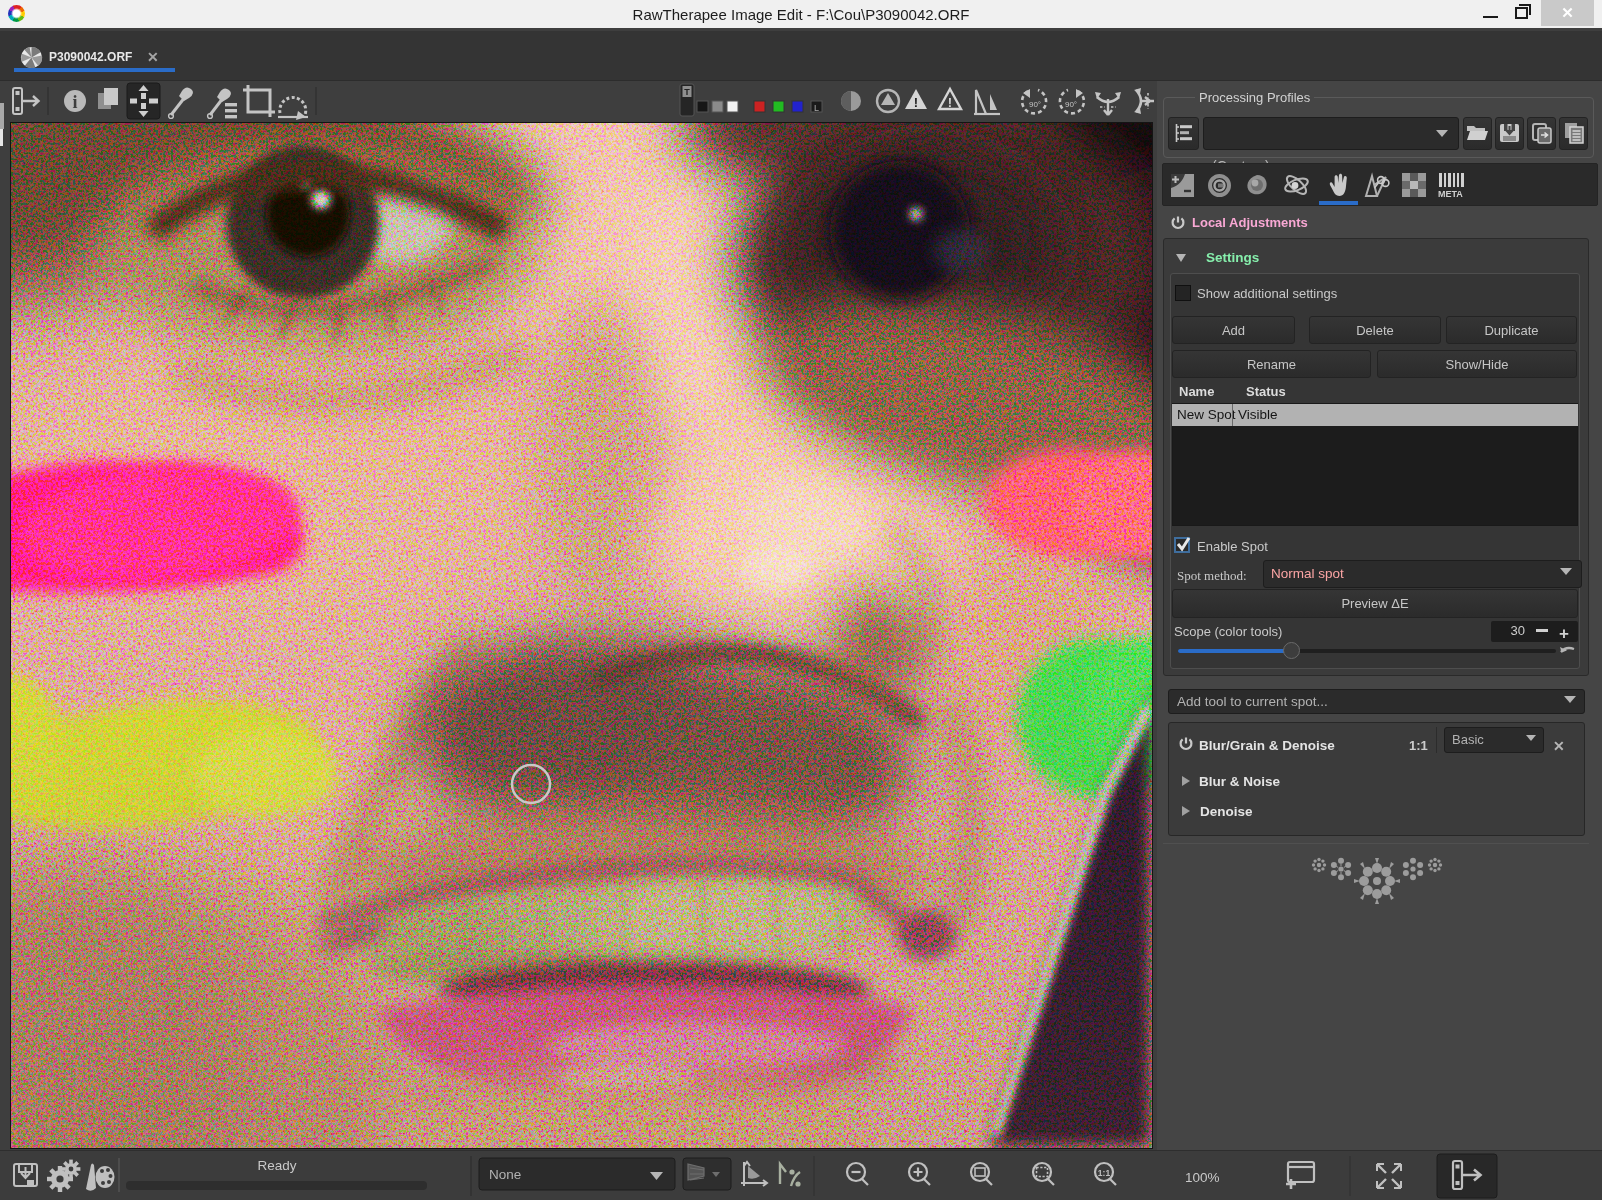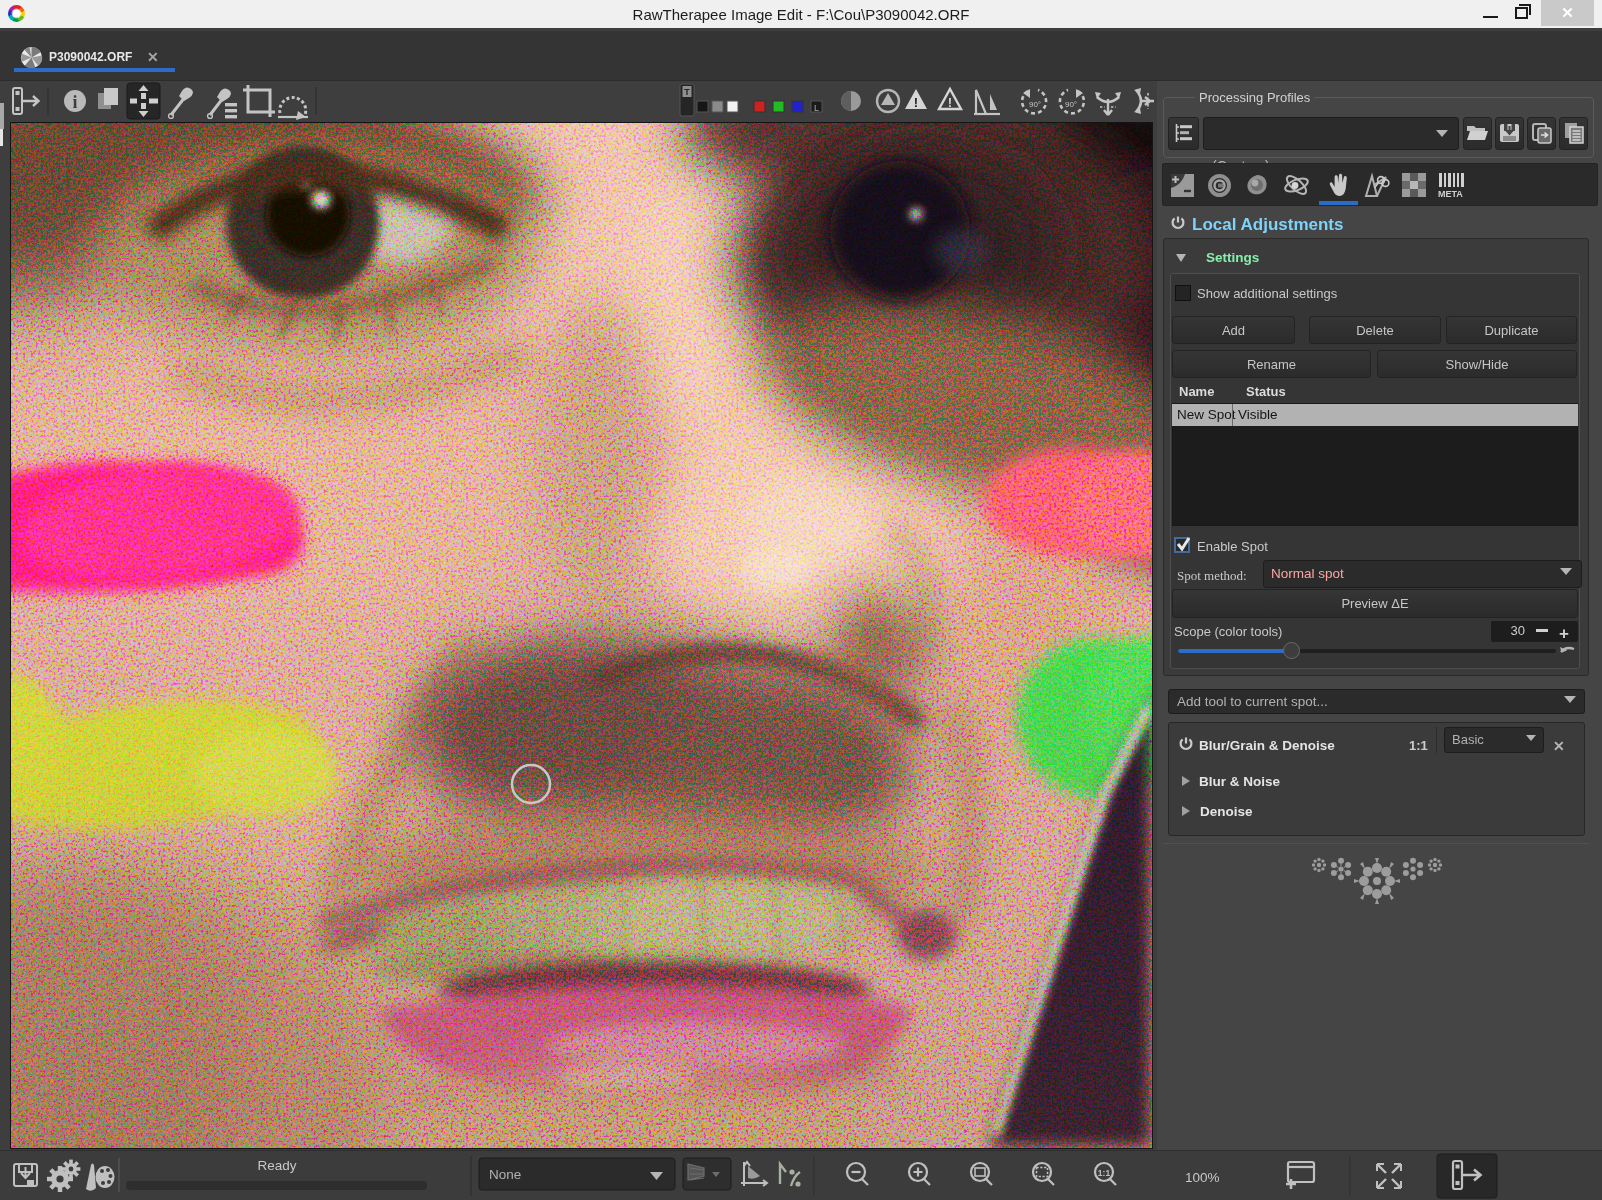--- a/index.html
+++ b/index.html
@@ -398,21 +398,21 @@
       <rect x="19" y="0" width="2" height="14"></rect>
         <rect x="23" y="0" width="3" height="14"></rect>
     </g>
     <text x="0" y="24" font-family="Liberation Sans" font-size="9" font-weight="bold" fill="#d0d0d0">META</text>
   </svg>
 
   <svg class="abs" style="left:1170px;top:215px;" width="16" height="16" viewBox="0 0 16 16">
     <path d="M8 1.5 v6" stroke="#c9c9c9" stroke-width="2.2" fill="none"></path>
     <path d="M4.6 3.4 a5.4 5.4 0 1 0 6.8 0" stroke="#c9c9c9" stroke-width="2.2" fill="none"></path>
   </svg>
-  <div class="abs" style="left:1192px;top:215px;font-size:17px;font-weight:bold;color:#7dd3fc;">Local Adjustments</div>
+  <div class="abs" style="left:1192px;top:215px;font-size:13px;font-weight:bold;color:#f9a8d4;">Local Adjustments</div>
 
   <div class="abs" style="left:1163px;top:238px;width:426px;height:438px;background:#3b3b3b;border:1px solid #2a2a2a;border-radius:3px;"></div>
   <div class="abs" style="left:1176px;top:254px;width:0;height:0;border-top:6px solid transparent;border-bottom:6px solid transparent;border-left:0;border-top:8px solid #b5b5b5;border-left:5px solid transparent;border-right:5px solid transparent;"></div>
   <div class="abs" style="left:1206px;top:250px;font-size:13.5px;font-weight:bold;color:#86efac;">Settings</div>
   <div class="abs" style="left:1170px;top:273px;width:410px;height:396px;background:#353535;border:1px solid #4e4e4e;border-radius:3px;"></div>
   <div class="abs" style="left:1175px;top:285px;width:16px;height:16px;background:#242424;border:1px solid #101010;"></div>
   <div class="abs lbl" style="left:1197px;top:286px;">Show additional settings</div>
   <div class="abs btn" style="left:1172px;top:316px;width:123px;height:28px;line-height:27px;">Add</div>
   <div class="abs btn" style="left:1309px;top:316px;width:132px;height:28px;line-height:27px;">Delete</div>
   <div class="abs btn" style="left:1446px;top:316px;width:131px;height:28px;line-height:27px;">Duplicate</div>

